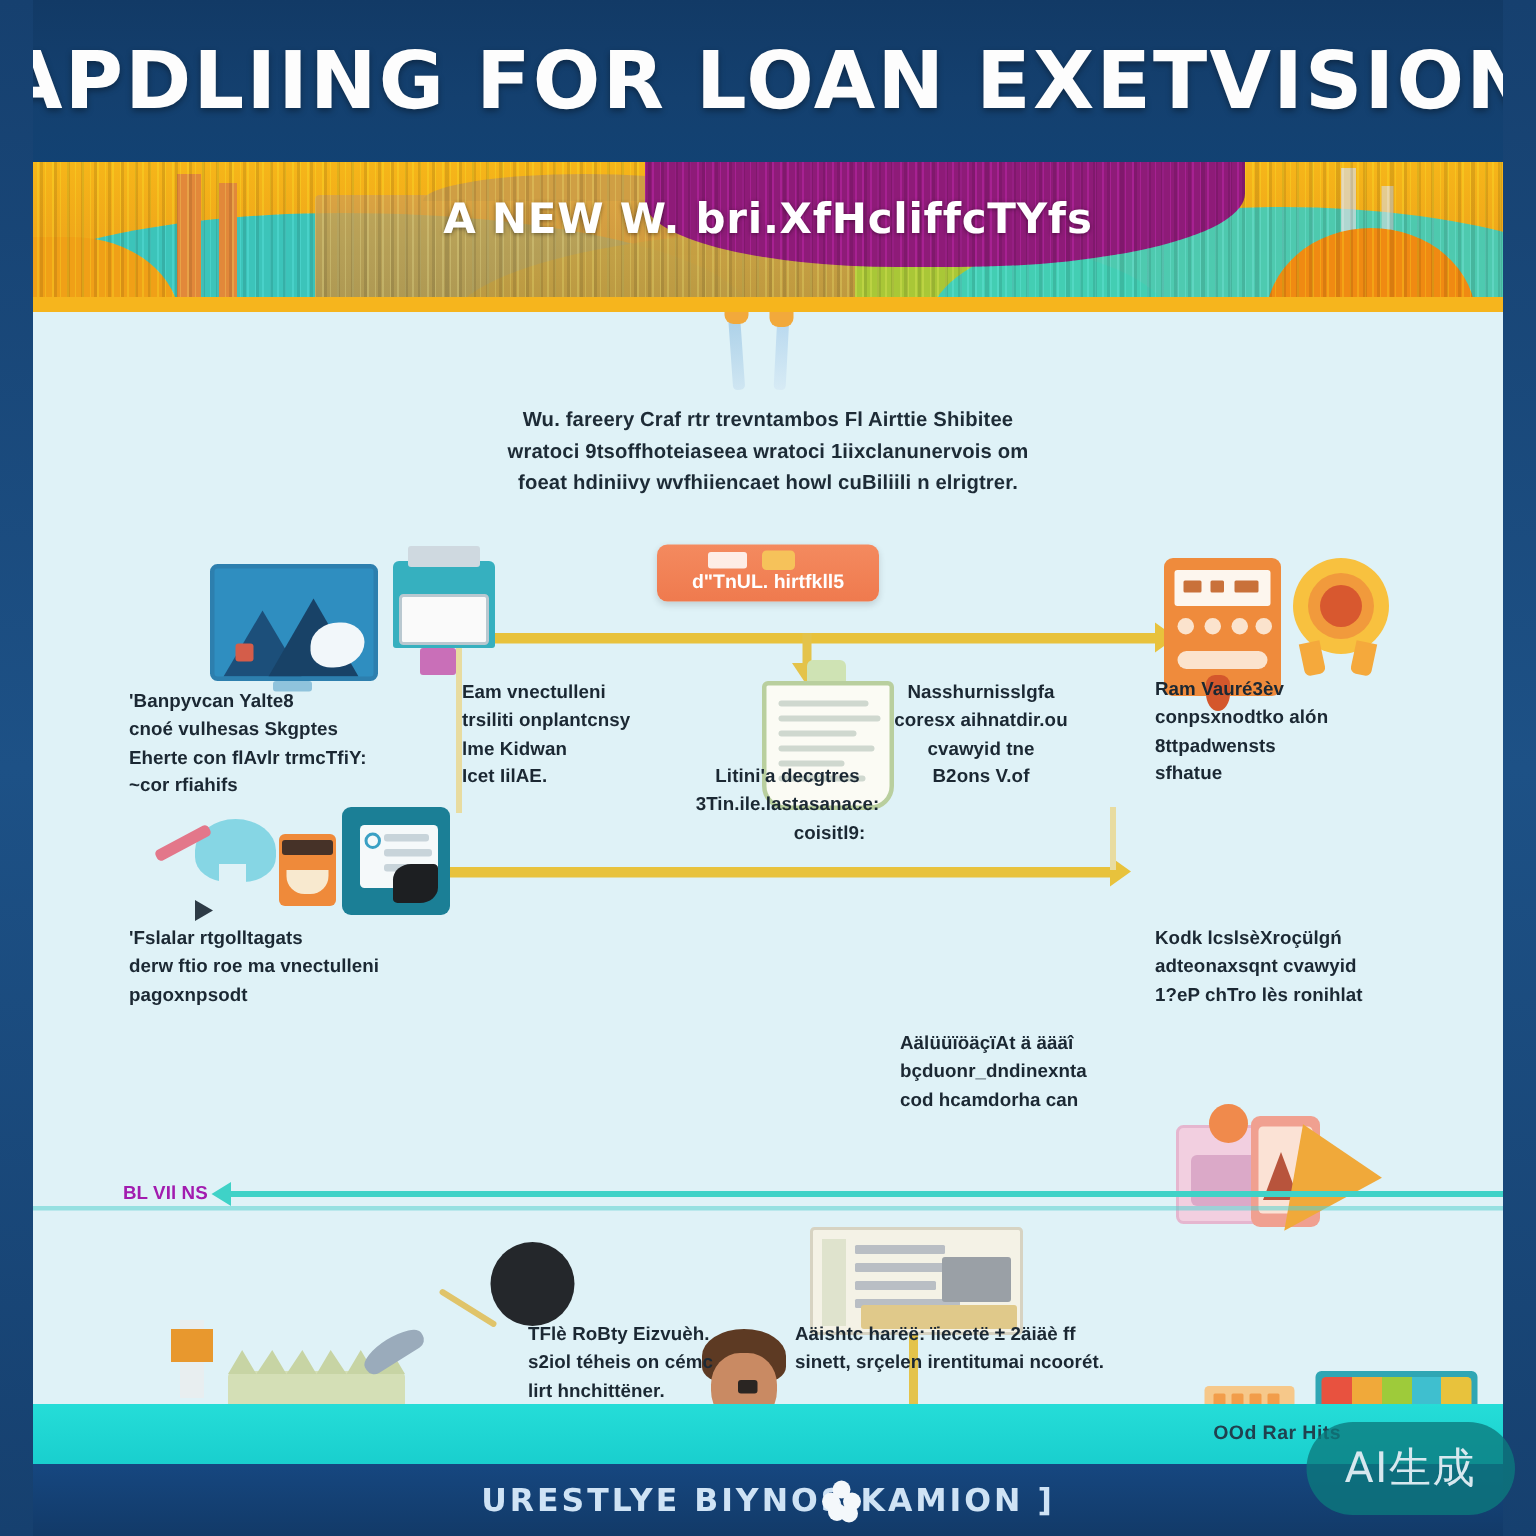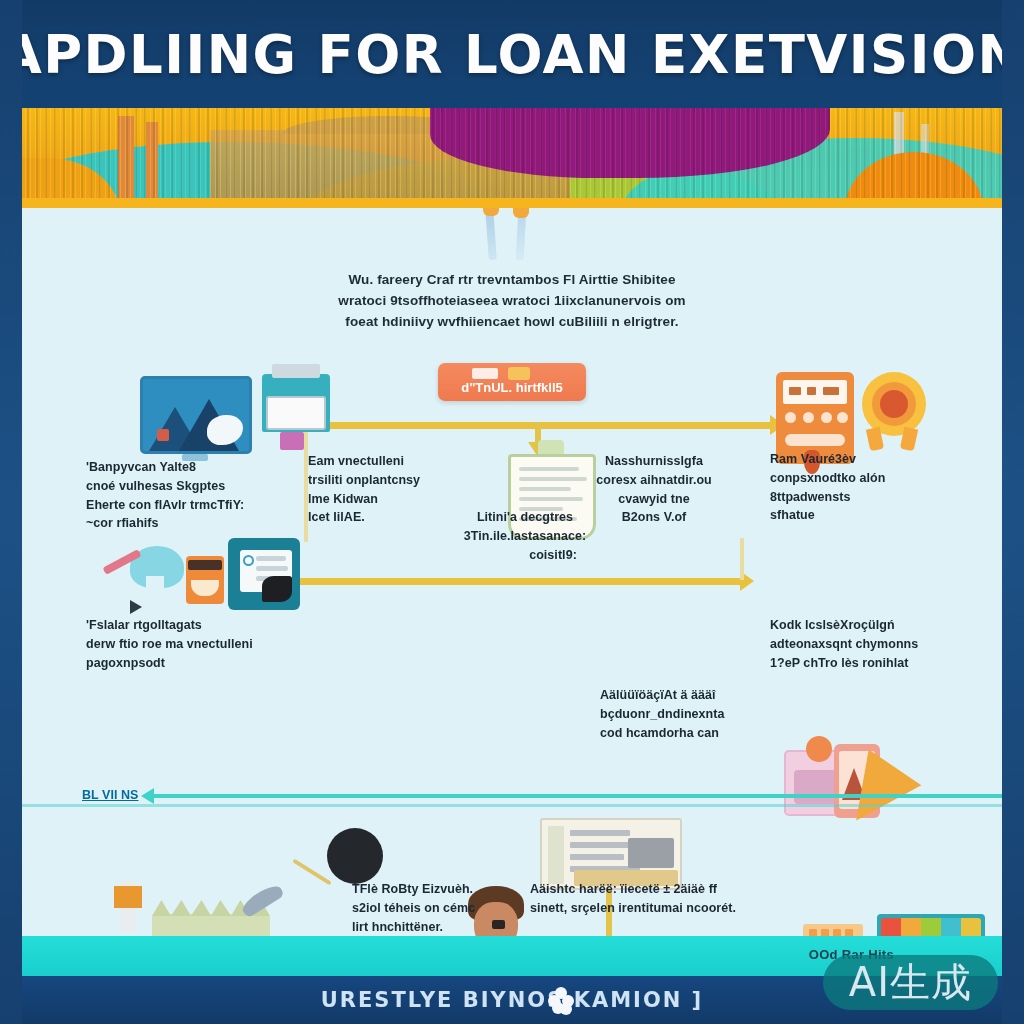--- a/index.html
+++ b/index.html
@@ -394,25 +394,25 @@
   .footer-flower .p5{left:12px;top:16px;}
 
   .footer-smalltext{
     position:absolute; right:130px; bottom:62px; z-index:25;
     color:#20414f; font-size:13px; font-weight:700; letter-spacing:.3px;
     filter:blur(.4px);
   }
 
   
   .watermark{
-    position:absolute; right:26px; bottom:14px; z-index:60;
+    position:absolute; right:14px; bottom:14px; z-index:60;
     background:rgba(12,122,125,.78);
     border-radius:34px;
-    padding:0 26px;
-    color:#d7e8ef; font-size:40px; letter-spacing:1px;
+    padding:12px 26px;
+    color:#d7e8ef; font-size:28px; letter-spacing:1px;
     font-family:"DejaVu Sans", sans-serif;
     display:flex; align-items:center; justify-content:center;
   }
 </style>
 </head>
 <body>
 
 <div id="poster">
 
   <div class="titlebar">
@@ -427,20 +427,23 @@
     <div class="bn b-bldg"></div>
     <div class="bn b-tower-a"></div>
     <div class="bn b-tower-b"></div>
     <div class="bn b-tower-c"></div>
     <div class="bn b-tower-d"></div>
     <div class="bn b-orange-l"></div>
     <div class="bn b-orange-r"></div>
     <div class="bn b-purple"></div>
     <div class="bn b-stripes"></div>
     <div class="bn b-glitch"></div>
+    <div class="subtitle-wrap">
+      <div class="subtitle">A NEW W. bri.XfHcliffcTYfs</div>
+    </div>
     <div class="banner-bottom"></div>
   </div>
 
   <div class="canvas">
 
     <div class="pin pin-a"></div>
     <div class="pin pin-b"></div>
     <div class="pin-cap pin-cap-a"></div>
     <div class="pin-cap pin-cap-b"></div>
 
@@ -571,21 +574,21 @@
     <div class="ill orangewing"></div>
 
     <div class="card-note" style="left:64px;top:408px;width:210px;">
       <span class="hl">'Fslalar rtgolltagats</span>
       <span class="hl">derw ftio roe ma vnectulleni</span>
       <span class="hl">pagoxnpsodt</span>
     </div>
 
     <div class="card-note" style="left:748px;top:408px;width:200px;">
       <span class="hl">Kodk lcslsèXroçülgń</span>
-      <span class="hl">adteonaxsqnt chymonns</span>
+      <span class="hl">adteonaxsqnt cvawyid</span>
       <span class="hl">1?eP chTro lès ronihlat</span>
     </div>
 
     <div class="ill blackdot"></div>
     <div class="ill blackdot-stick"></div>
 
     <div class="ill avatar">
       <div class="hair"></div>
       <div class="face"></div>
       <div class="eye"></div>
@@ -612,21 +615,21 @@
 
     <div class="ill chimney">
       <div class="band"></div>
     </div>
     <div class="ill factory">
       <div class="roof"></div>
 
     </div>
     <div class="ill dish"></div>
 
-    <div class="card-note" style="left:60px;top:578px;width:140px;color:#0369a1;text-decoration:underline;">
+    <div class="card-note" style="left:60px;top:578px;width:140px;color:#a21caf;">
       <span class="hl">BL VIl NS</span>
     </div>
 
     <div class="arrow-teal" style="left:130px;top:586px;width:1000px;"></div>
     <div class="divider"></div>
 
     <div class="ill register">
 
       <div class="top">
         <i class="a"></i>

